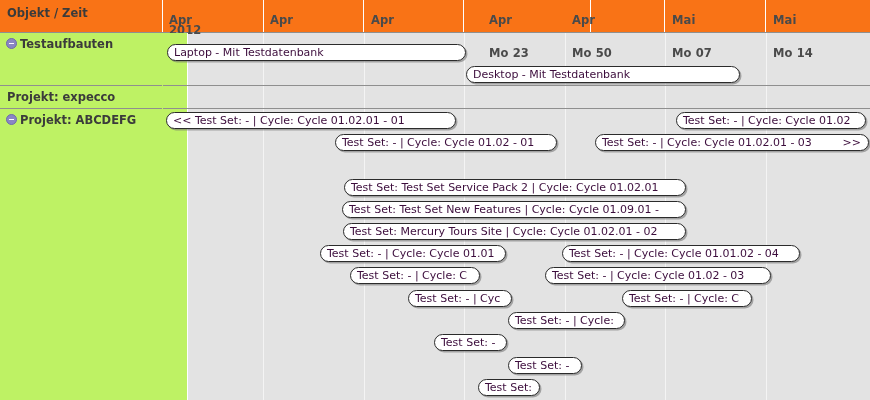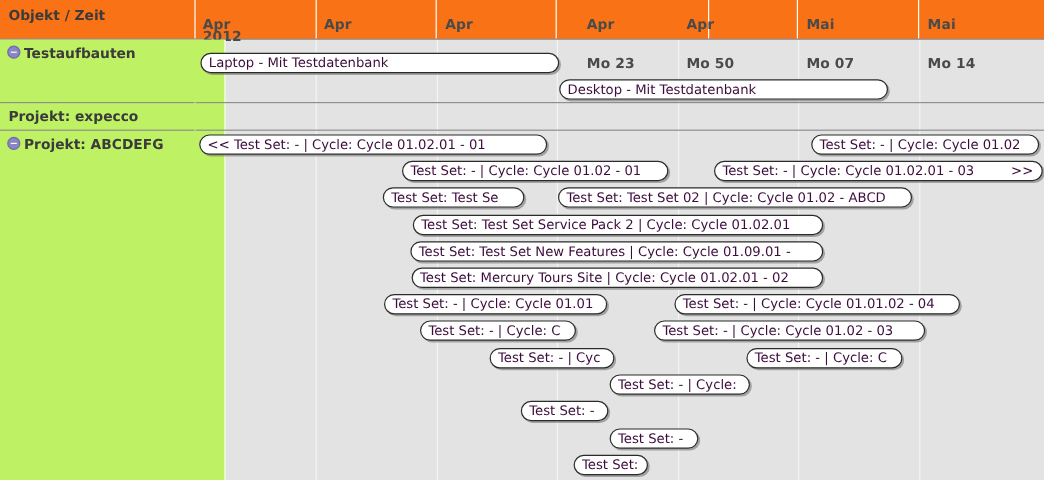--- a/index.html
+++ b/index.html
@@ -252,26 +252,20 @@
   </div>
 
   <div class="bar" style="left:335px;top:134px;width:222px">
     <span class="bt">Test Set: - | Cycle: Cycle 01.02 - 01</span>
   </div>
   <div class="bar" style="left:595px;top:134px;width:274px">
     <span class="bt">Test Set: - | Cycle: Cycle 01.02.01 - 03</span>
     <span class="bt-right">&gt;&gt;</span>
   </div>
 
-  <div class="bar" style="left:319px;top:156px;width:118px">
-    <span class="bt">Test Set: Test Se</span>
-  </div>
-  <div class="bar" style="left:465px;top:156px;width:295px">
-    <span class="bt">Test Set: Test Set 02 | Cycle: Cycle 01.02 - ABCD</span>
-  </div>
 
   <div class="bar" style="left:344px;top:179px;width:342px">
     <span class="bt">Test Set: Test Set Service Pack 2 | Cycle: Cycle 01.02.01</span>
   </div>
   <div class="bar" style="left:342px;top:201px;width:344px">
     <span class="bt">Test Set: Test Set New Features | Cycle: Cycle 01.09.01 -</span>
   </div>
   <div class="bar" style="left:343px;top:223px;width:343px">
     <span class="bt">Test Set: Mercury Tours Site | Cycle: Cycle 01.02.01 - 02</span>
   </div>

